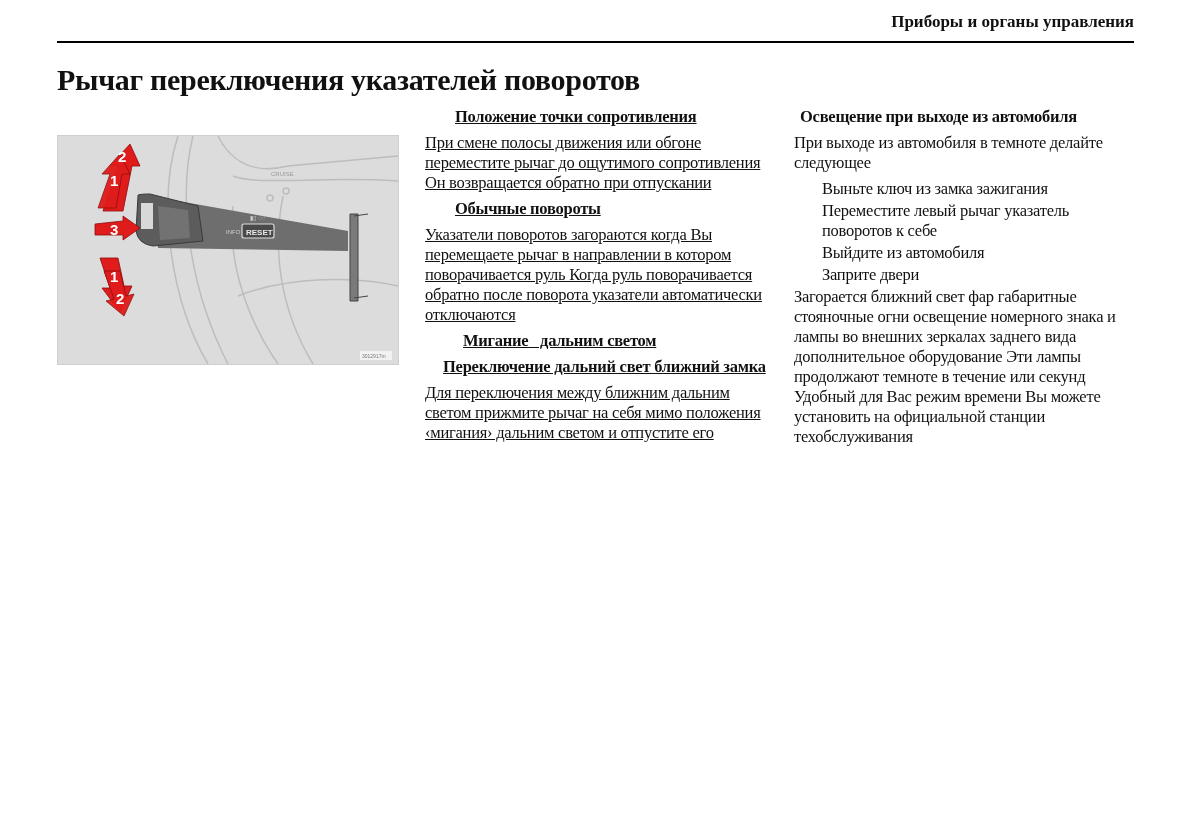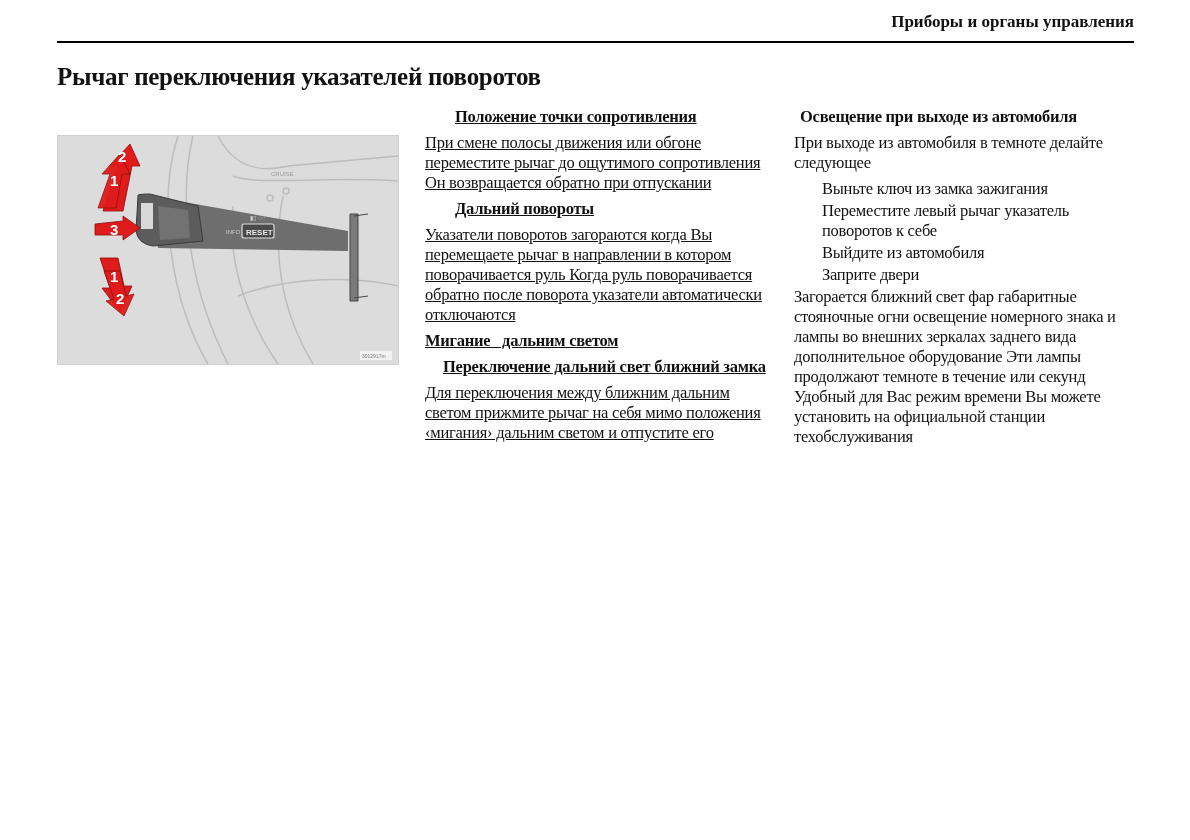--- a/index.html
+++ b/index.html
@@ -1,20 +1,20 @@
 <!DOCTYPE html>
 <html><head>
 <meta charset="utf-8">
 <style>
   html, body { margin: 0; padding: 0; background: #ffffff; }
   body { width: 1190px; height: 840px; position: relative; overflow: hidden;
          font-family: "Liberation Serif", "DejaVu Serif", serif; color: #111; }
   .running-head { position: absolute; right: 56px; top: 12px; font-weight: bold; font-size: 17px; }
   .rule { position: absolute; left: 57px; top: 41px; width: 1077px; height: 2px; background: #000; }
-  .page-title { position: absolute; left: 57px; top: 63px; font-weight: bold; font-size: 25px; letter-spacing: -0.3px; }
+  .page-title { position: absolute; left: 57px; top: 63px; font-weight: bold; font-size: 30px; letter-spacing: -0.3px; }
   .figure { position: absolute; left: 57px; top: 135px; width: 340px; height: 228px; background: #dcdcdc; border: 1px solid #cfcfcf; overflow: hidden; }
   .col { position: absolute; font-size: 16.5px; line-height: 20px; letter-spacing: -0.25px; }
   .col2 { left: 425px; top: 107px; width: 345px; text-decoration: underline; }
   .col3 { left: 794px; top: 107px; width: 345px; }
   .h { font-weight: bold; margin: 0 0 6px 0; }
   .p { margin: 0 0 6px 0; }
   .li { margin: 0 0 2px 28px; }
 </style>
 </head>
 <body>
@@ -67,23 +67,23 @@
       <text x="58" y="168">2</text>
     </g>
     <rect x="302" y="215" width="32" height="9" fill="#f2f2f2"></rect>
     <text x="304" y="222" font-size="5" fill="#777" font-family="Liberation Sans, sans-serif">3012917m</text>
   </svg>
 </div>
 
 <div class="col col2">
   <div class="h" style="margin-left:30px">Положение точки сопротивления</div>
   <div class="p">При смене полосы движения или обгоне переместите рычаг до ощутимого сопротивления  Он возвращается обратно при отпускании</div>
-  <div class="h" style="margin-left:30px">Дальний повороты</div>
+  <div class="h" style="margin-left:30px">Обычные повороты</div>
   <div class="p">Указатели поворотов загораются  когда Вы перемещаете рычаг в направлении  в котором поворачивается руль  Когда руль поворачивается обратно после поворота указатели автоматически отключаются</div>
-  <div class="h" style="white-space:pre">Мигание   дальним светом</div>
+  <div class="h" style="margin-left:38px; white-space:pre">Мигание   дальним светом</div>
   <div class="h" style="text-indent:18px">Переключение  дальний свет ближний замка</div>
   <div class="p">Для переключения между ближним дальним светом  прижмите рычаг на себя мимо положения ‹мигания› дальним светом и отпустите его</div>
 </div>
 
 <div class="col col3">
   <div class="h" style="margin-left:6px">Освещение при выходе из автомобиля</div>
   <div class="p">При выходе из автомобиля в темноте делайте следующее</div>
   <div class="li">Выньте ключ из замка зажигания</div>
   <div class="li">Переместите левый рычаг   указатель поворотов  к себе</div>
   <div class="li">Выйдите из автомобиля</div>

